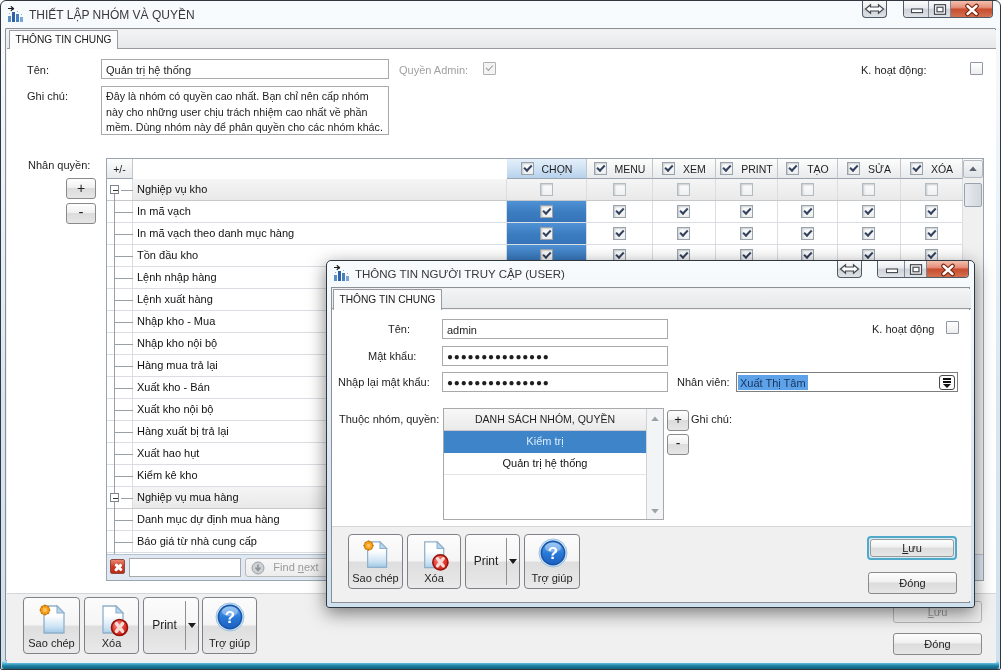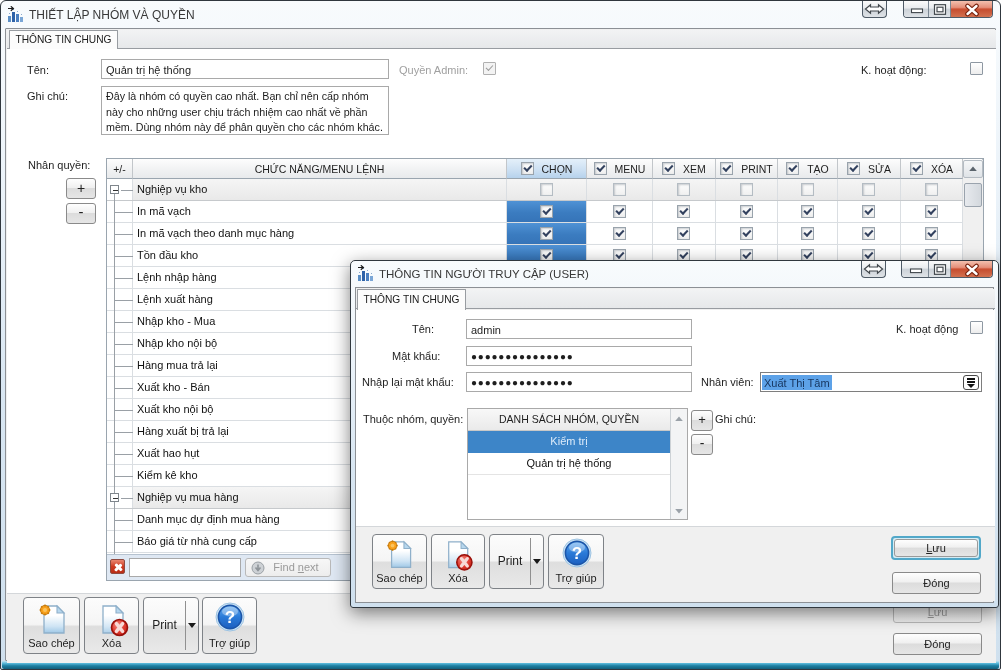--- a/index.html
+++ b/index.html
@@ -136,21 +136,20 @@
 <span class="cb chk gray" style="left:482px;top:61px"></span>
 <div class="lbl r" style="left:860px;top:63px;width:108px">K. hoạt động:</div>
 <span class="cb " style="left:969px;top:61px"></span>
 <div class="lbl r" style="left:26px;top:89px;width:70px">Ghi chú:</div>
 <div class="input" style="left:100px;top:85px;width:288px;height:49px;line-height:15.5px;white-space:normal;font-size:10.7px">Đây là nhóm có quyền cao nhất. Bạn chỉ nên cấp nhóm này cho những user chịu trách nhiệm cao nhất về phần mềm. Dùng nhóm này để phân quyền cho các nhóm khác.</div>
 <div class="lbl r" style="left:27px;top:158px;width:70px">Nhân quyền:</div>
 <div class="btn" style="left:65px;top:177px;width:30px;height:21px;line-height:18px;font-size:14px">+</div>
 <div class="btn" style="left:65px;top:202px;width:30px;height:21px;line-height:16px;font-size:15px">-</div>
 <div id="grid" style="left:105px;top:157px;width:878px;height:423px">
 <div class="hcell " style="left:0px;width:26px">+/-</div>
-<div class="hcell " style="left:26px;width:374px">CHỨC NĂNG/MENU LỆNH</div>
 <div class="hcell sel" style="left:400px;width:80px">
           <span class="hcb"></span>
           <span>CHỌN</span>
         </div>
 <div class="hcell " style="left:480px;width:66px">
           <span class="hcb"></span>
           <span>MENU</span>
         </div>
 <div class="hcell " style="left:546px;width:63px">
           <span class="hcb"></span>
@@ -606,21 +605,21 @@
       <circle cx="15" cy="15" r="14" fill="none" stroke="#9dc3e2" stroke-width="1"></circle>
       <circle cx="15" cy="15" r="11.6" fill="url(#hgm3)" stroke="#1b55a8" stroke-width="1.6"></circle>
       <ellipse cx="15" cy="9.5" rx="8" ry="5" fill="#ffffff" opacity="0.35"></ellipse>
       <text x="15" y="21" text-anchor="middle" font-family="Liberation Sans" font-size="17" font-weight="bold" fill="#fff">?</text>
     </svg>
         <div class="cap">Trợ giúp</div>
       </div>
 <div class="btn disabled" style="left:892px;top:600px;width:89px;height:22px;line-height:20px"><u>L</u>ưu</div>
 <div class="btn" style="left:892px;top:632px;width:89px;height:22px;line-height:20px">Đóng</div>
 </div>
-<div class="win" style="left:350px;top:260px;width:649px;height:348px;box-shadow:0 5px 18px rgba(0,0,0,.5);border-radius:5px 5px 3px 3px">
+<div class="win" style="left:326px;top:260px;width:649px;height:348px;box-shadow:0 5px 18px rgba(0,0,0,.5);border-radius:5px 5px 3px 3px">
 <div class="inner" style="top:26px"></div>
 <svg class="abs" style="left:6px;top:4px" width="18" height="17" viewBox="0 0 18 17">
       <rect x="1" y="10" width="3" height="6" fill="#5b8fc6"></rect>
       <rect x="5" y="6" width="3" height="10" fill="#2e62a8"></rect>
       <rect x="9" y="8" width="3" height="8" fill="#4a7fc0"></rect>
       <rect x="13" y="11" width="3" height="5" fill="#7aa6d6"></rect>
       <rect x="2" y="7" width="1" height="1" fill="#88a8cc"></rect>
         <rect x="6" y="3" width="1" height="1" fill="#88a8cc"></rect>
       <rect x="10" y="5" width="1" height="1" fill="#88a8cc"></rect>
         <rect x="14" y="8" width="1" height="1" fill="#88a8cc"></rect>

